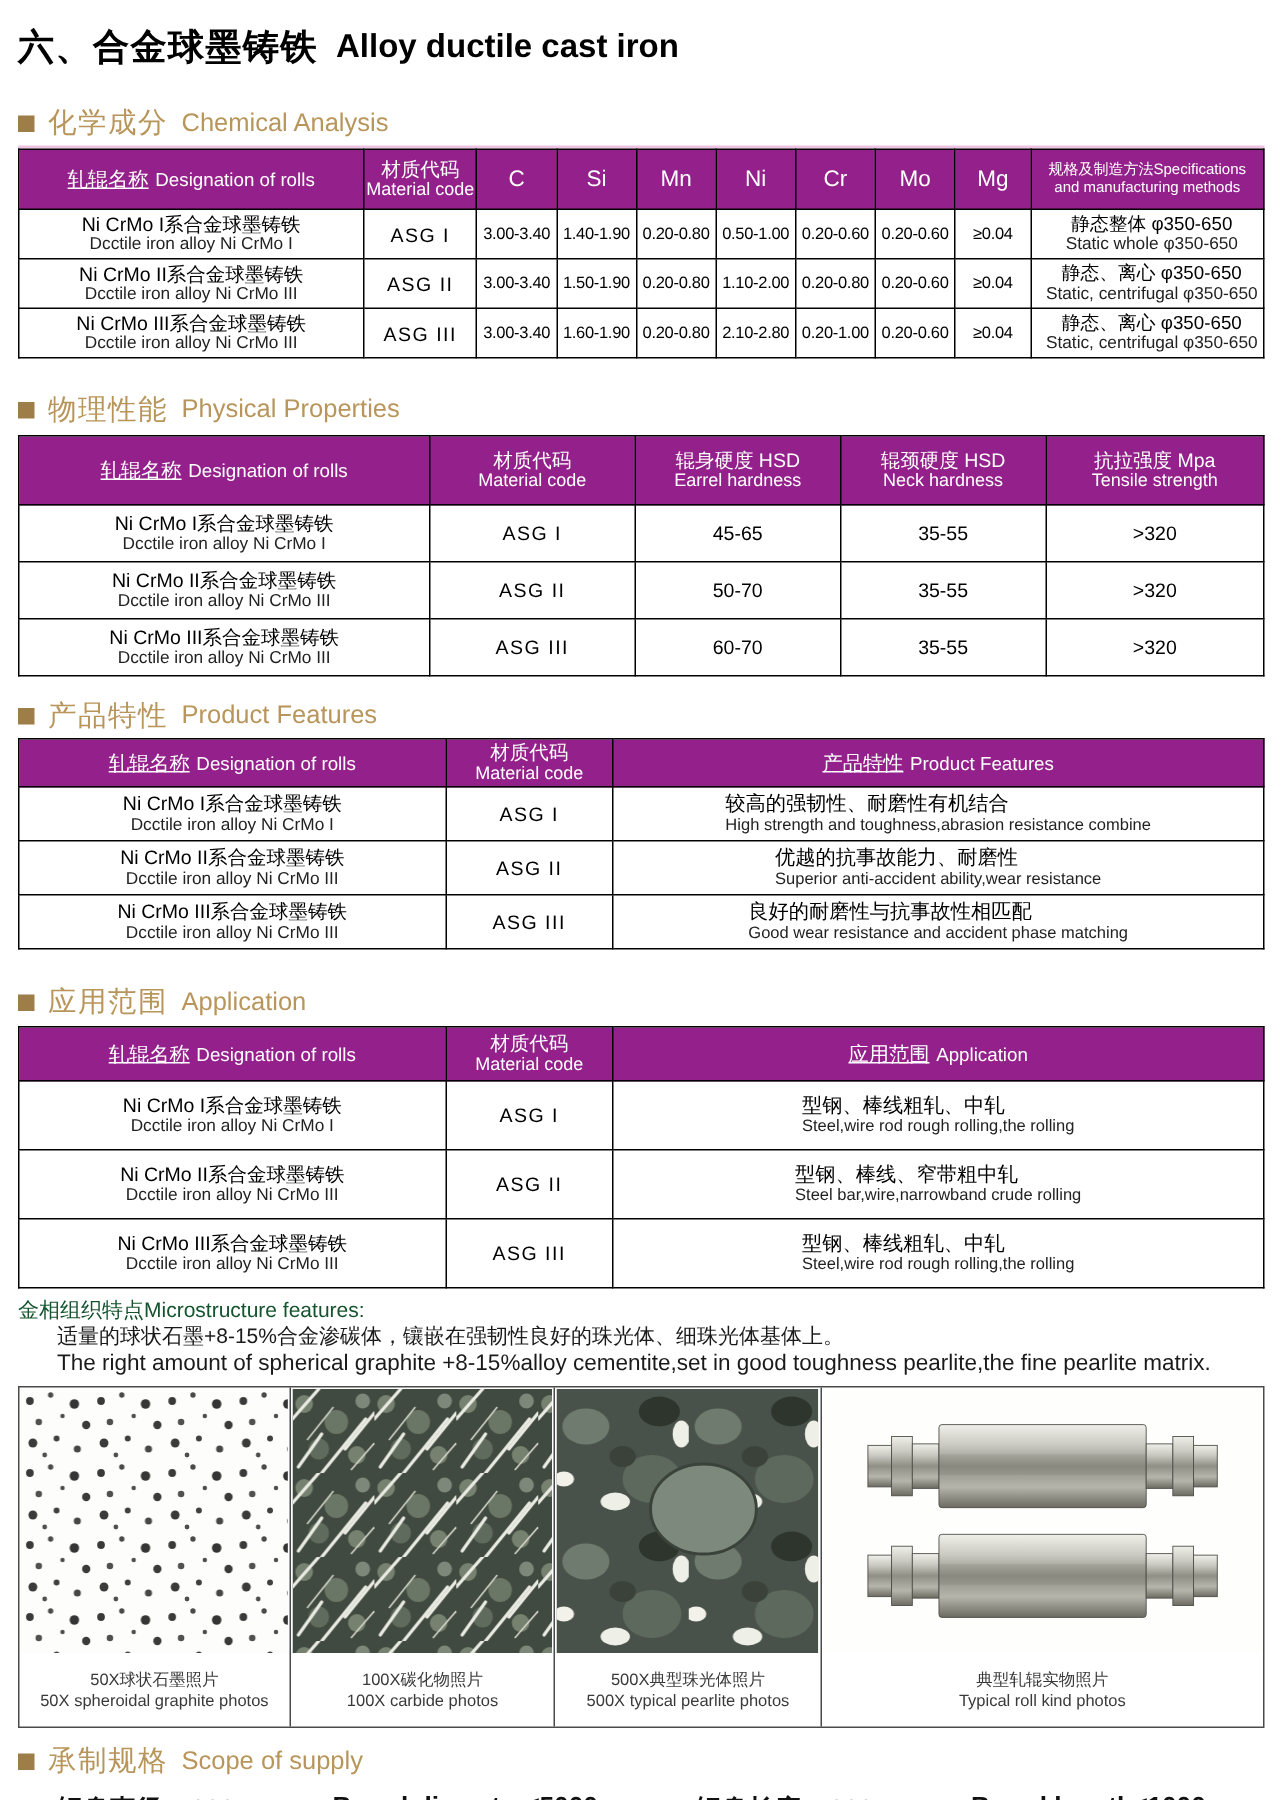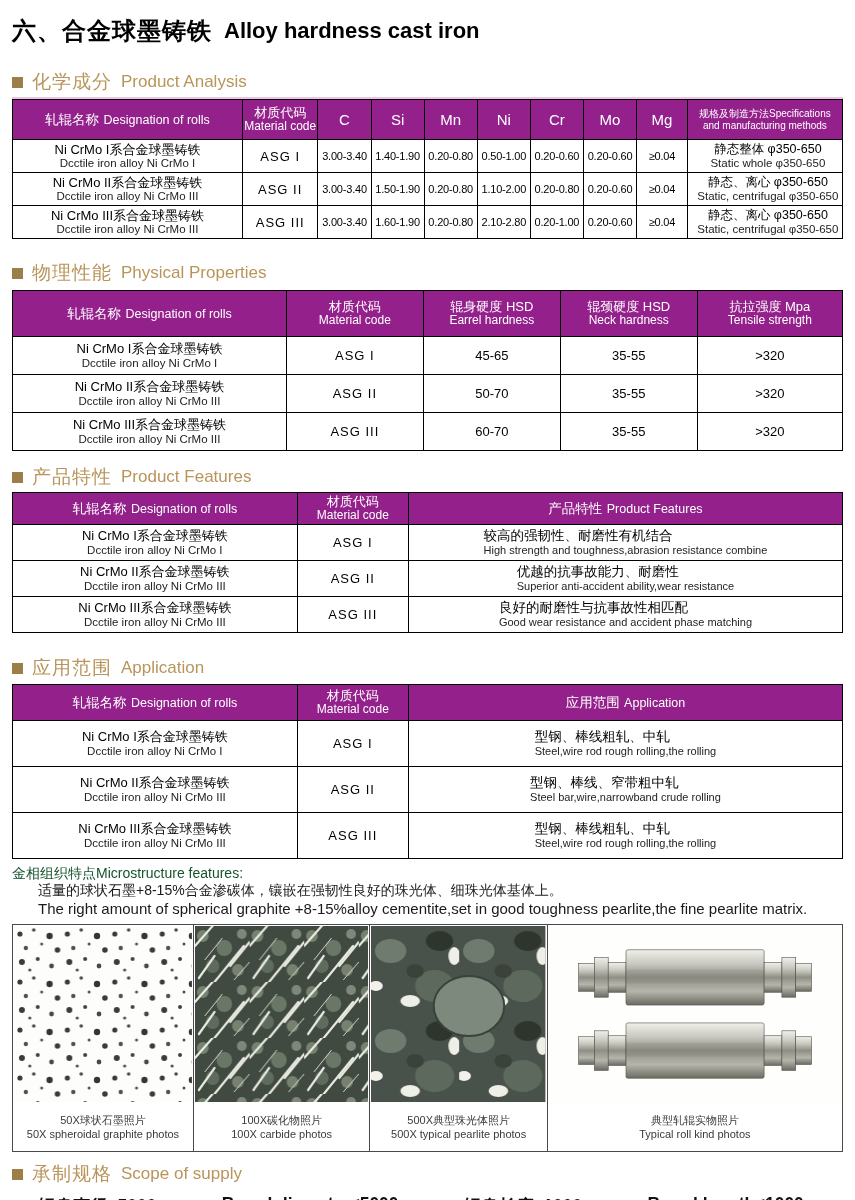--- a/index.html
+++ b/index.html
@@ -26,21 +26,21 @@
   table{width:100%;border-collapse:collapse;table-layout:fixed;}
   th,td{border:1px solid #000;padding:0;vertical-align:middle;}
   th{background:#94218b;color:#fff;font-weight:normal;text-align:center;}
   td{text-align:center;}
   .pink-line{height:2px;background:#efc3e3;margin-top:3px;}
   .zh-line{line-height:1.2;}
   .en-line{line-height:1.15;color:#222;}
   .name-cell .zh-line{font-size:13px;text-align:center;}
   .name-cell .en-line{font-size:11.5px;}
   .code-cell{font-size:13px;letter-spacing:1px;}
-  .hdr-combo .hz{font-size:13.5px;}
+  .hdr-combo .hz{font-size:13.5px;text-decoration:underline;}
   .hdr-combo .he{font-size:12.5px;}
   .hdr-two .hz{font-size:13px;line-height:1.2;display:block;}
   .hdr-two .he{font-size:12px;line-height:1.15;display:block;}
 
   
   .t1{margin-top:0;}
   .t1 thead tr{height:40px;}
   .t1 tbody tr{height:33px;}
   .t1 .el-h{font-size:15px;}
   .t1 .val{font-size:11px;letter-spacing:-0.2px;}
@@ -87,27 +87,27 @@
   
   .supply{margin-top:7px;display:flex;gap:34px;padding-left:26px;font-size:17.5px;font-weight:600;color:#111;}
 </style>
 </head>
 <body>
 
 <div class="page">
 
   <div class="title">
     <span class="zh">六、合金球墨铸铁</span>
-    <span class="en">Alloy hardness cast iron</span>
+    <span class="en">Alloy ductile cast iron</span>
   </div>
 
   <div class="sec h1">
     <span class="bullet"></span>
     <span class="zh">化学成分</span>
-    <span class="en">Product Analysis</span>
+    <span class="en">Chemical Analysis</span>
   </div>
 
   <div class="pink-line"></div>
 
   <table class="t1">
     <colgroup>
       <col style="width:27.7%">
         <col style="width:9.1%">
       <col style="width:6.4%">
         <col style="width:6.4%">

